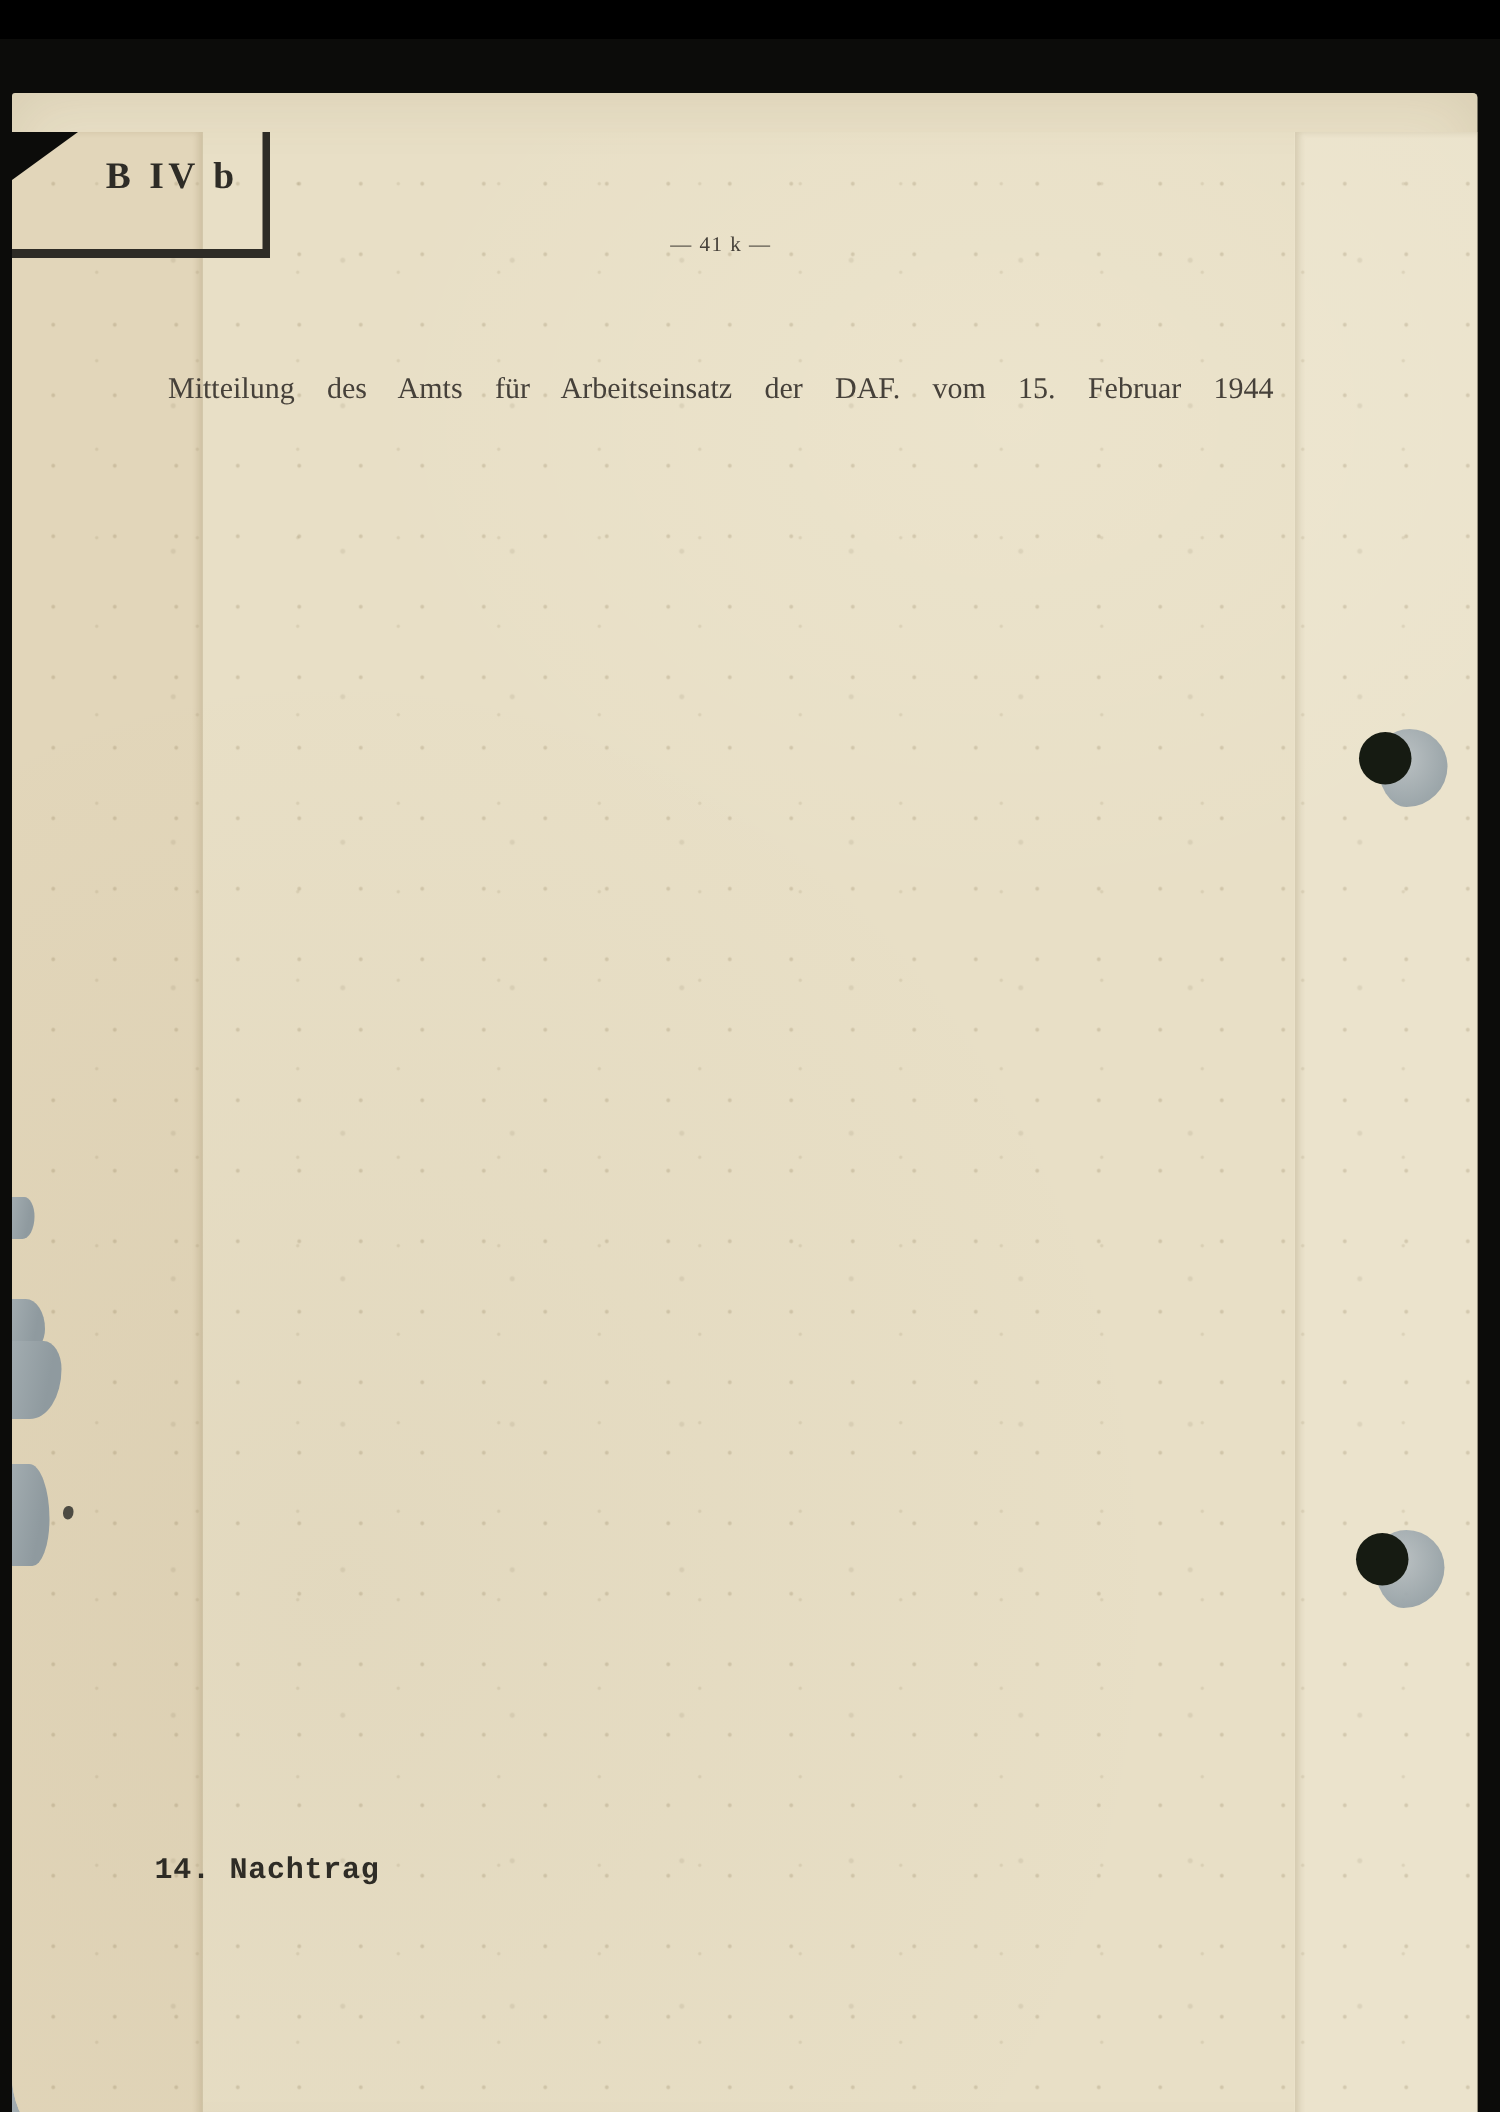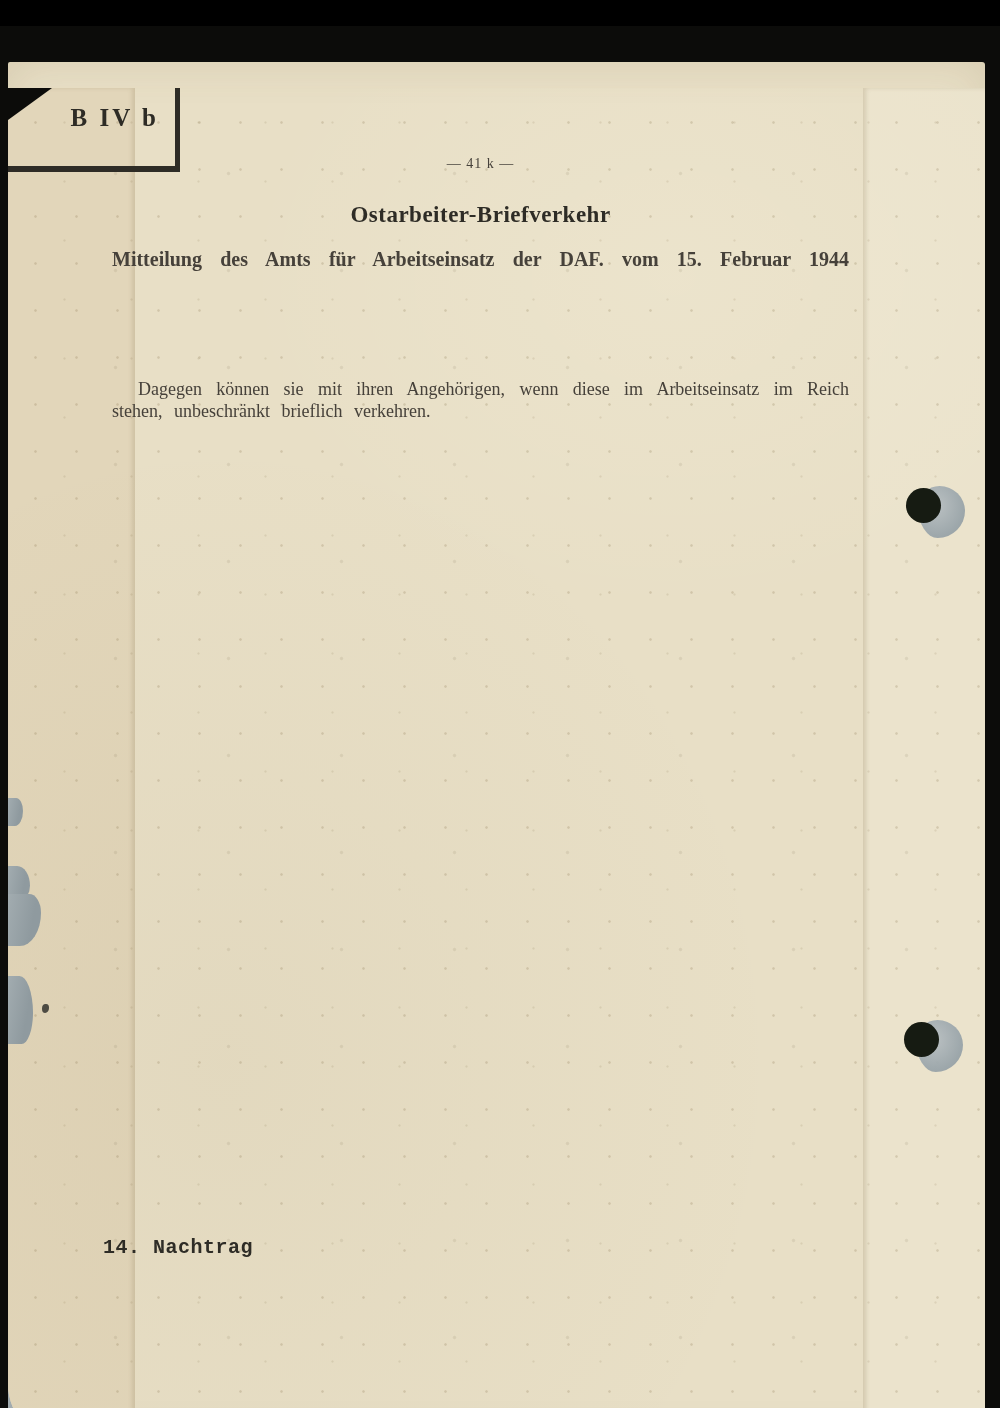--- a/index.html
+++ b/index.html
@@ -147,23 +147,21 @@
     <div class="left-band"></div>
     <div class="right-strip"></div>
     <div class="texture"></div>
     <div class="corner-notch"></div>
 
     <div class="stamp-box">
       <span class="stamp-label">B IV b</span>
     </div>
 
     <div class="text-block pageno" style="position:absolute;">— 41 k —</div>
-    <div class="text-block title" style="position:absolute;">Ostarbeiter-Briefverkehr</div>
-    <div class="text-block subtitle" style="position:absolute;font-weight:bold;">Mitteilung des Amts für Arbeitseinsatz der DAF. vom 15. Februar 1944</div>
-    <div class="text-block para para2" style="position:absolute;">Dagegen können sie mit ihren Angehörigen, wenn diese im Arbeitseinsatz im Reich stehen, unbeschränkt brieflich verkehren.</div>
+    <div class="text-block subtitle" style="position:absolute;">Mitteilung des Amts für Arbeitseinsatz der DAF. vom 15. Februar 1944</div>
 
     <div class="footer-note">14. Nachtrag</div>
 
     <div class="hole-blob blob1"></div>
     <div class="hole hole1"></div>
     <div class="hole-blob blob2"></div>
     <div class="hole hole2"></div>
 
     <div class="tape tape1"></div>
     <div class="tape tape2"></div>

